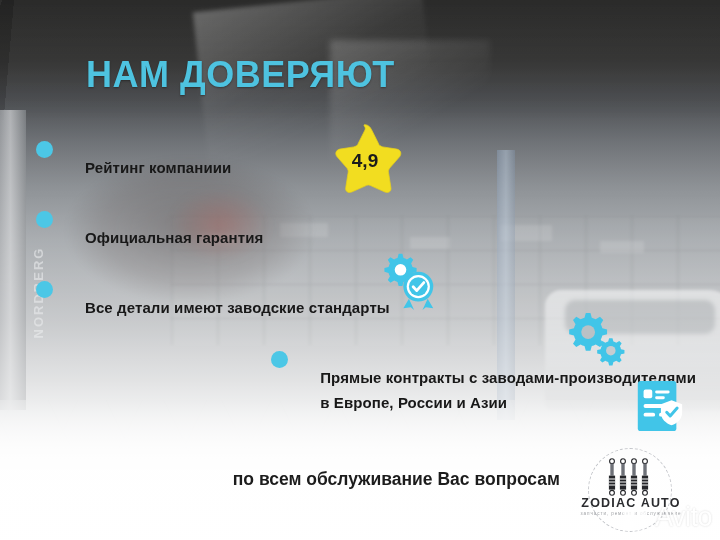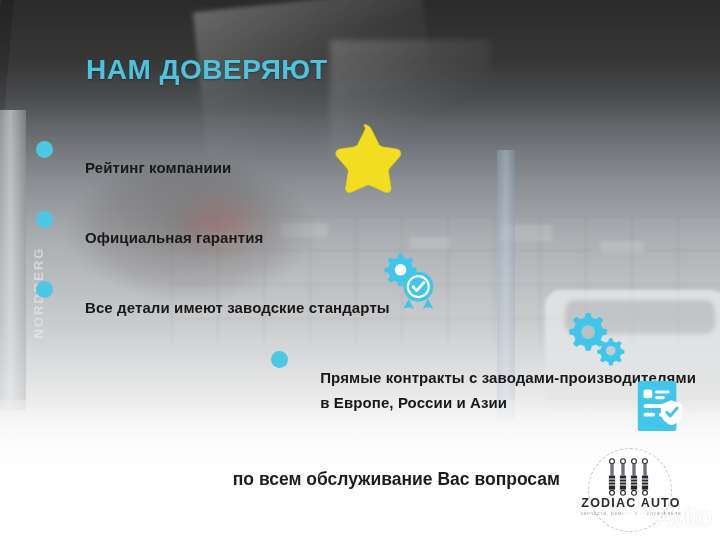--- a/index.html
+++ b/index.html
@@ -128,21 +128,21 @@
     background:
       linear-gradient(180deg, rgba(255,255,255,0.0) 0px, rgba(255,255,255,0.05) 110px, rgba(255,255,255,0.22) 210px, rgba(255,255,255,0.40) 320px, rgba(255,255,255,0.62) 400px, rgba(255,255,255,0.80) 450px, rgba(255,255,255,0.92) 520px);
   }
 
   
   .content { position: absolute; inset: 0; }
 
   .title {
     position: absolute;
     left: 86px; top: 54px;
-    font-size: 28px;
+    font-size: 36px;
     font-weight: bold;
     letter-spacing: .5px;
     color: #4ec3e0;
     text-shadow: 0 1px 2px rgba(0,0,0,.35);
   }
 
   .bullets { position: absolute; left: 36px; top: 134px; width: 660px; }
   .bullet-row {
     position: relative;
     display: flex;
@@ -298,20 +298,21 @@
           <span>Прямые контракты с заводами-производителями</span><br>
           <span>в Европе, России и Азии</span>
         </span>
       </div>
     </div>
 
     <div class="star-badge">
       <svg viewBox="0 0 100 96" width="74" height="72">
         <path d="M50 3 C54 3 57 6 59 10 L68 28 C69 31 71 32 74 33 L93 36 C98 37 100 42 97 46 L84 61 C82 63 81 66 82 69 L85 88 C86 93 82 96 77 94 L59 86 C56 84 53 84 50 86 L32 94 C27 96 23 93 24 88 L27 69 C28 66 27 63 25 61 L12 46 C9 42 11 37 16 36 L35 33 C38 32 40 31 41 28 L50 10 C52 6 46 3 50 3 Z" fill="#f2dd20" stroke="#e6d01a" stroke-width="1" stroke-linejoin="round"></path>
       </svg>
+      <div class="val">4,9</div>
     </div>
 
     <div class="icon-guarantee">
       <svg viewBox="0 0 64 62" width="60" height="58">
         <g fill="#41c5e8">
           <path d="M22 2 l4 0 l1.2 4.4 a12 12 0 0 1 3.6 1.5 l4-2.3 l2.8 2.8 l-2.3 4 a12 12 0 0 1 1.5 3.6 l4.4 1.2 l0 4 l-4.4 1.2 a12 12 0 0 1 -1.5 3.6 l2.3 4 l-2.8 2.8 l-4-2.3 a12 12 0 0 1 -3.6 1.5 l-1.2 4.4 l-4 0 l-1.2 -4.4 a12 12 0 0 1 -3.6 -1.5 l-4 2.3 l-2.8 -2.8 l2.3 -4 a12 12 0 0 1 -1.5 -3.6 l-4.4 -1.2 l0 -4 l4.4 -1.2 a12 12 0 0 1 1.5 -3.6 l-2.3 -4 l2.8 -2.8 l4 2.3 a12 12 0 0 1 3.6 -1.5 Z"></path>
           <circle cx="24" cy="19" r="6.2" fill="#ffffff"></circle>
           <path d="M33 50 l-6 10 l8 -1 l3.5 3 Z"></path>
           <path d="M53 50 l6 10 l-8 -1 l-3.5 3 Z"></path>
           <circle cx="43" cy="37" r="16"></circle>

